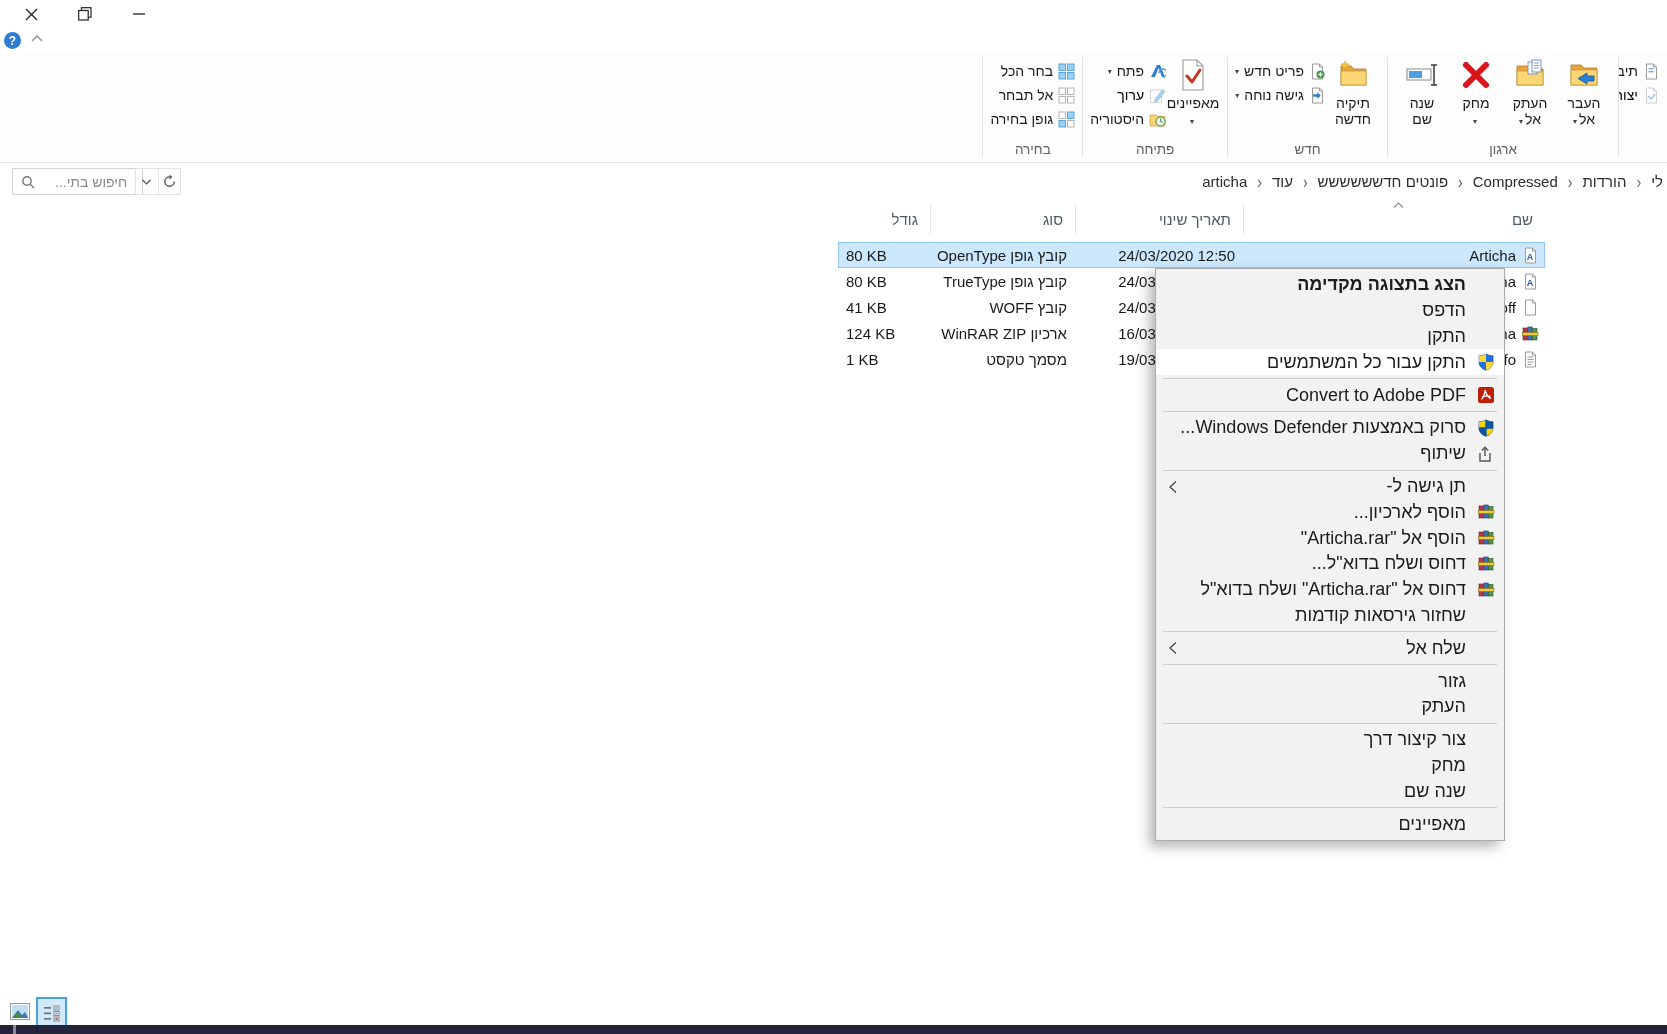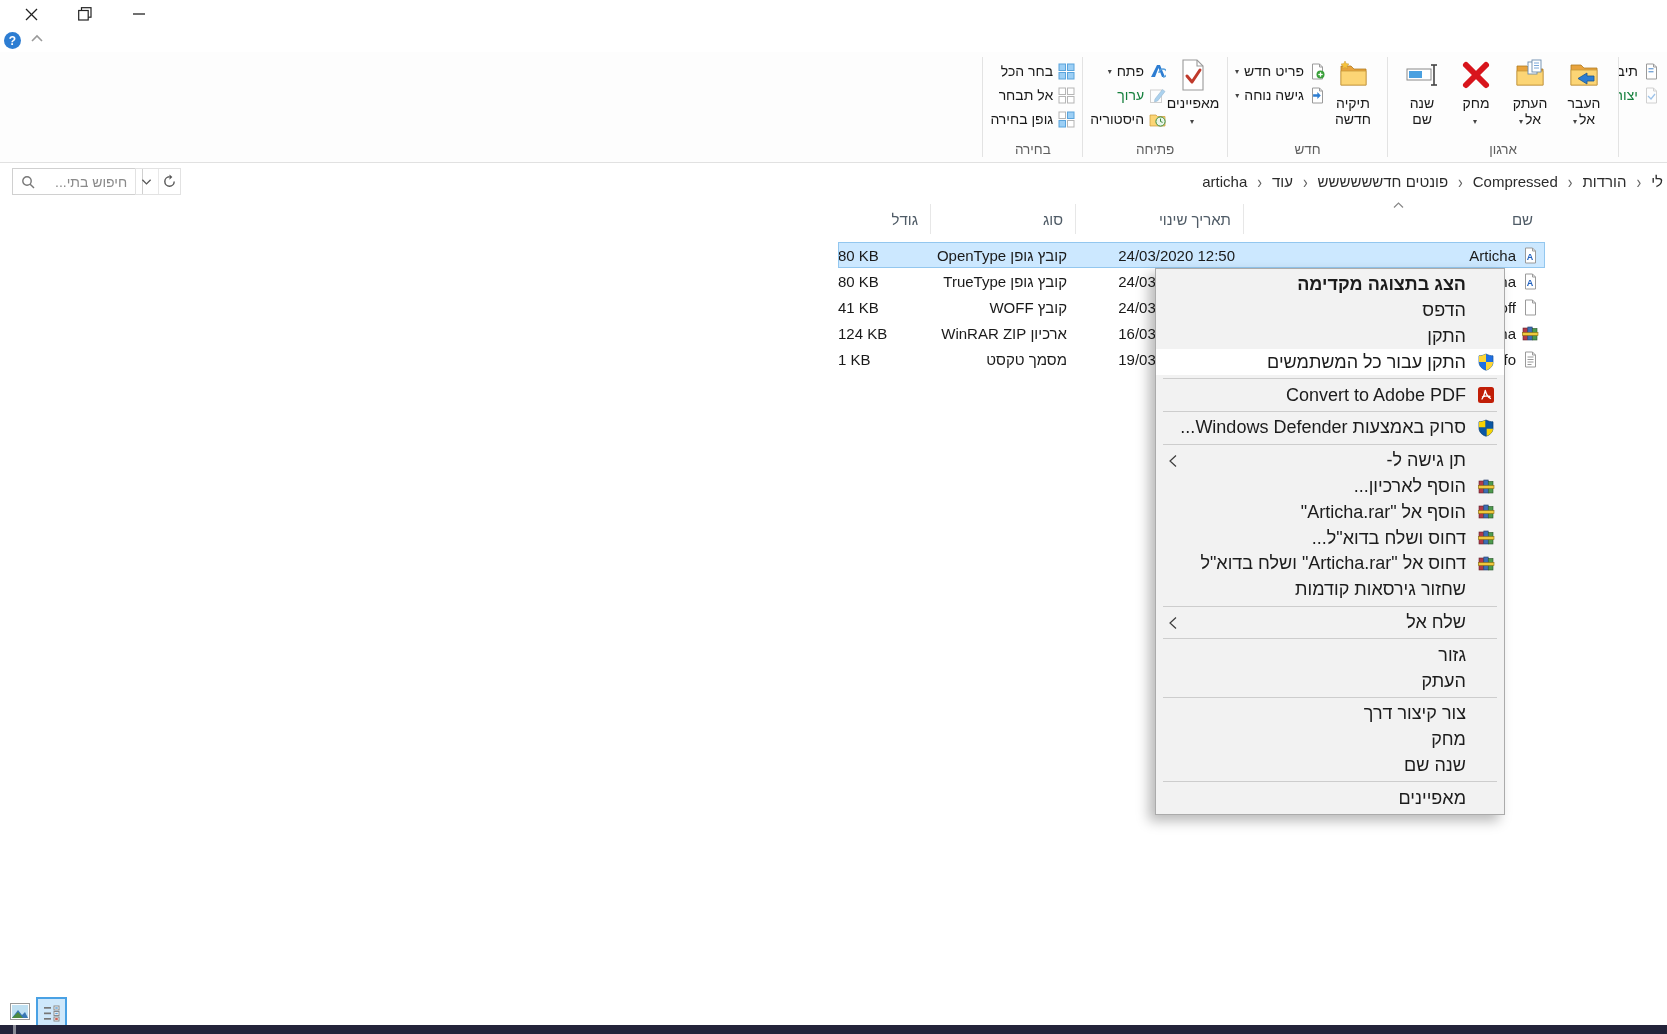--- a/index.html
+++ b/index.html
@@ -21,21 +21,21 @@
   .rgroup-content{flex:1;display:flex;align-items:flex-start;padding:5px 7px 0 7px}
   .rgroup-label{text-align:center;color:#5e5e5e;font-size:13.5px;padding:0 4px 5px 4px;white-space:nowrap}
   .rsep{width:1px;background:#e3e3e3;margin:5px 0}
   .bigbtn{width:54px;display:flex;flex-direction:column;align-items:center;padding-top:1px;cursor:default}
   .bigbtn .bicon{width:34px;height:34px;margin-bottom:3px}
   .bigbtn .bl{font-size:14px;line-height:16px;text-align:center;white-space:nowrap}
   .drop{font-size:8px;color:#444;margin-right:2px}
   .smallcol{display:flex;flex-direction:column;justify-content:flex-start;padding-top:2px}
   .sbtn{display:flex;align-items:center;height:24px;font-size:14px;white-space:nowrap;cursor:default}
   .sbtn .sicon{width:17px;height:17px;margin-left:5px}
-  .sbtn.disabled .slabel{color:#15803d}
+  .sbtn.disabled .slabel{color:#000000}
   .sbtn.disabled .sicon{opacity:.45}
   .cutgroup{width:48px;overflow:hidden}
   .cutgroup .sbtn{justify-content:flex-start}
   
   .addressrow{position:absolute;top:163px;left:0;right:0;height:38px;background:#fff}
   .searchbox{position:absolute;left:12px;top:5px;width:113px;height:25px;border:1px solid #d0d0d0;background:#fff;
              display:flex;align-items:center;padding:0 8px;direction:ltr}
   .searchbox .ph{color:#8a8a8a;font-size:14px;margin-left:20px;direction:rtl;white-space:nowrap;overflow:hidden}
   .refreshbox{position:absolute;left:135px;top:5px;width:44px;height:25px;border:1px solid #e2e2e2;display:flex;align-items:center}
   .refreshbox .half{flex:1;display:flex;align-items:center;justify-content:center;height:100%}
@@ -51,21 +51,21 @@
   .th:last-child{border-left:none}
   .sortcaret{position:absolute;top:-3px;right:140px;color:#888}
   .rows{margin-top:8px}
   .frow{display:grid;grid-template-columns:302px 168px 145px 92px;height:26px;align-items:center}
   .frow.selected{background:#cce8ff;outline:1px solid #93c7ef;outline-offset:-1px}
   .cell{white-space:nowrap;overflow:hidden}
   .c-name{display:flex;align-items:center;justify-content:flex-start;padding-right:6px}
   .c-name .ficon{width:17px;height:17px;margin-left:6px;flex:0 0 auto}
   .c-date{text-align:right;padding-left:4px;padding-right:8px;direction:ltr;text-align:right}
   .c-type{text-align:right;padding-right:8px}
-  .c-size{text-align:left;padding-left:0;direction:ltr;text-align:left}
+  .c-size{text-align:left;padding-left:8px;direction:ltr;text-align:left}
   
   .ctxmenu{position:absolute;left:1155px;top:268px;width:348px;background:#f2f2f2;border:1px solid #ababab;
            box-shadow:-6px 6px 12px rgba(0,0,0,.28);padding:3px 0;z-index:50}
   .mitem{position:relative;height:25.8px;display:flex;align-items:center;justify-content:flex-start;
          padding:0 38px 0 26px;font-size:18px;color:#1c1c1c;white-space:nowrap;cursor:default}
   .mitem.bold{font-weight:bold}
   .mitem.highlight{background:#ffffff}
   .mitem .micon{position:absolute;right:9px;top:4px;width:18px;height:18px}
   .mitem .mchev{position:absolute;left:10px;top:5px}
   .msep{height:1px;background:#cdcdcd;margin:3px 7px}
@@ -520,20 +520,30 @@
     <div class="msep"></div>
     <div class="mitem  ">
     <span class="micon">
         <svg width="18" height="18" viewBox="0 0 18 18">
           <path d="M9 1 C11.5 2.4 14 2.8 16 2.8 V9 C16 13.5 12.5 16.2 9 17.2 C5.5 16.2 2 13.5 2 9 V2.8 C4 2.8 6.5 2.4 9 1 Z" fill="#0b57a4" stroke="#083d73" stroke-width="0.7"></path>
           <path d="M9 1 C6.5 2.4 4 2.8 2 2.8 V8.3 H8.3 V1.2 Z" fill="#f7d203"></path>
           <path d="M9.7 9.7 H16 C15.8 13.6 12.4 16 9.7 17 Z" fill="#f7d203"></path>
         </svg>
       </span>
     <span>סרוק באמצעות Windows Defender...</span>
+    </div>
+    <div class="mitem  ">
+    <span class="micon">
+        <svg width="18" height="18" viewBox="0 0 18 18">
+          <path d="M3 8 v8 h10 v-8" fill="none" stroke="#555" stroke-width="1.4"></path>
+          <line x1="8" y1="11" x2="8" y2="2.5" stroke="#555" stroke-width="1.4"></line>
+          <polyline points="4.8,5.5 8,2.2 11.2,5.5" fill="none" stroke="#555" stroke-width="1.4"></polyline>
+        </svg>
+      </span>
+    <span>שיתוף</span>
     </div>
     <div class="msep"></div>
     <div class="mitem  ">
 
     <span>תן גישה ל-</span>
     <span class="mchev">
         <svg width="14" height="16" viewBox="0 0 14 16">
           <polyline points="10,2.5 4,8 10,13.5" fill="none" stroke="#3b3b3b" stroke-width="1.2"></polyline>
         </svg>
       </span>

